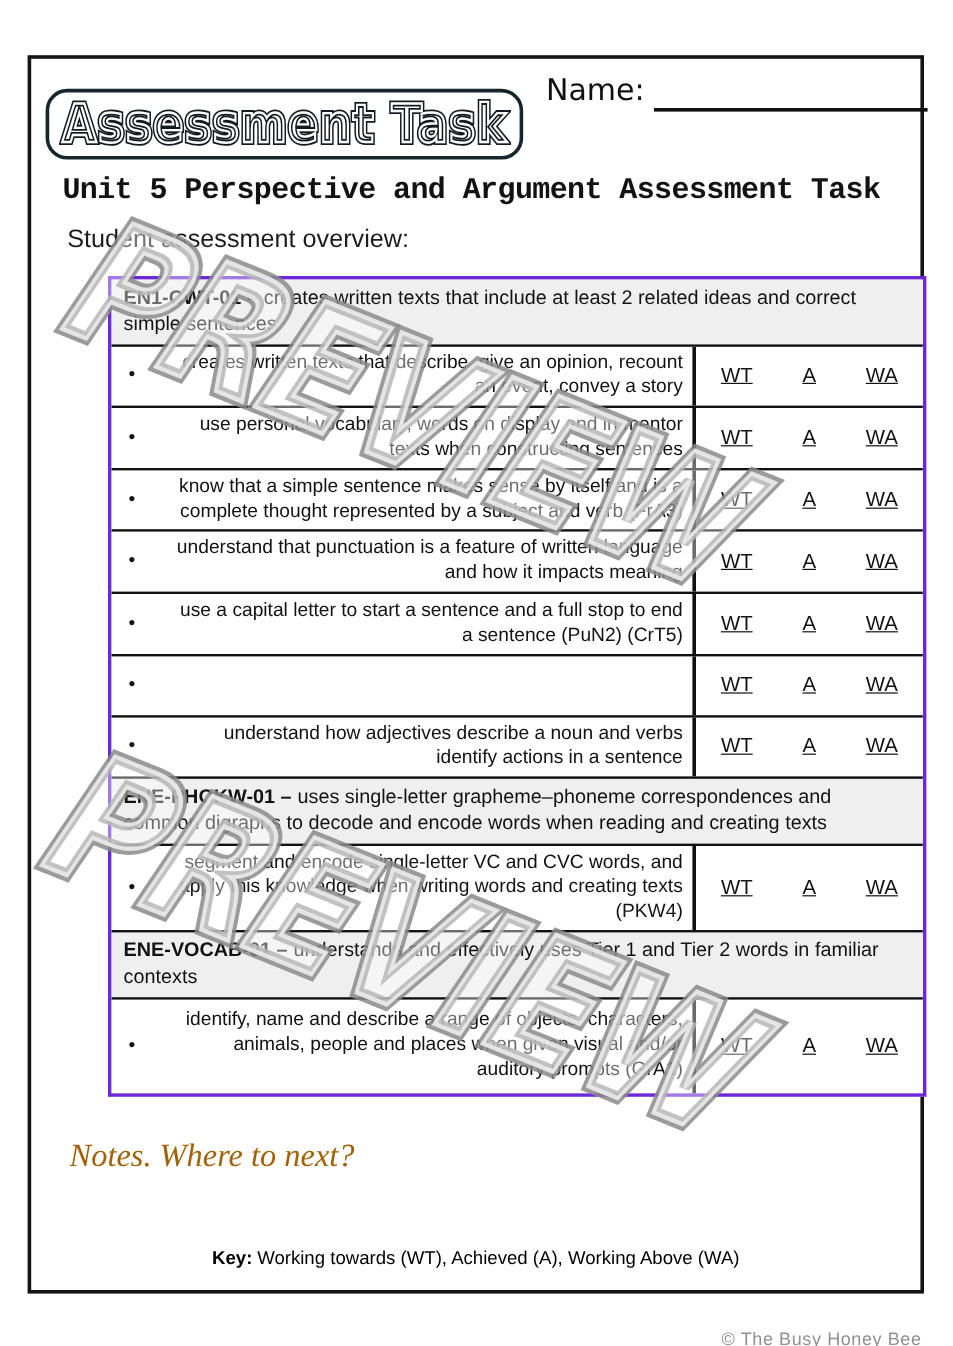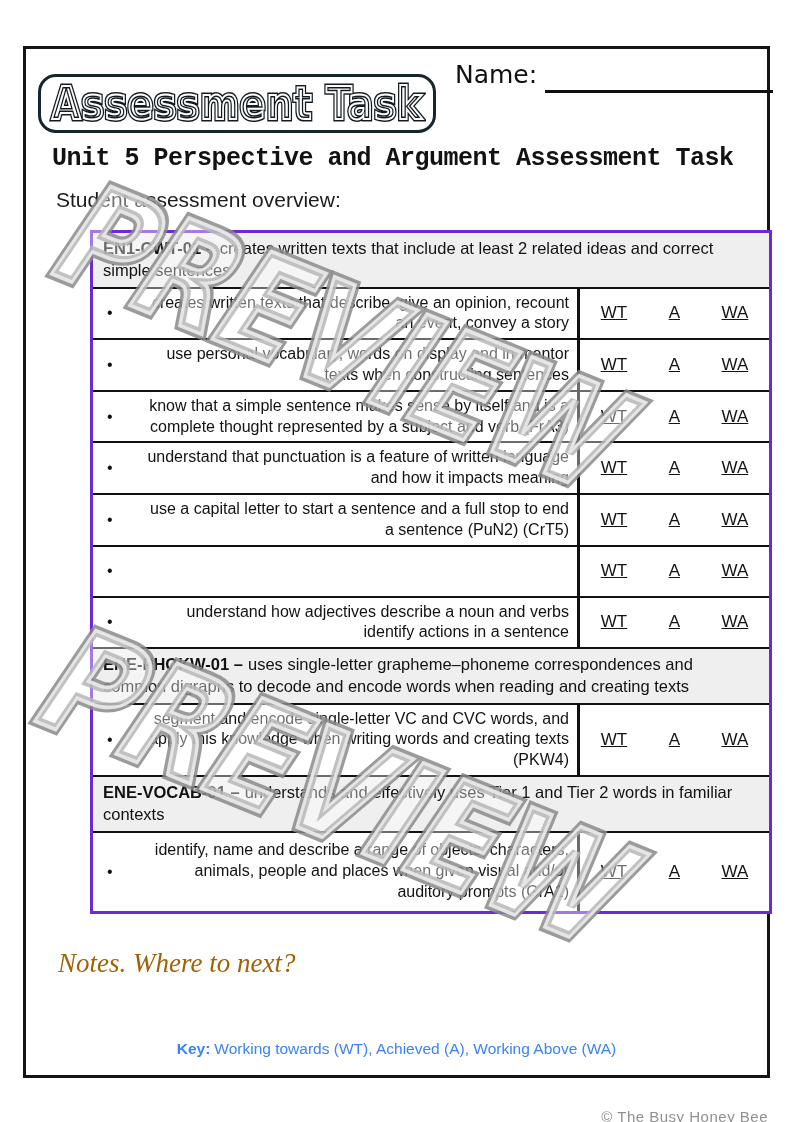--- a/index.html
+++ b/index.html
@@ -47,21 +47,21 @@
   .dtext{font-size:16px;line-height:1.3;text-align:right;}
   .c-grade{flex:0 0 192px;border-left:3px solid #111;display:flex;align-items:center;
            justify-content:space-around;font-size:17px;box-sizing:border-box;text-decoration:underline;}
   .c-grade span{display:inline-block;}
   .row-tall{min-height:80px;}
 
   
   .notes{position:absolute;left:58px;top:948px;font-family:"Liberation Serif",serif;
          font-style:italic;font-size:27px;color:#a16207;z-index:2;}
   .keyline{position:absolute;left:23px;top:1040px;width:747px;text-align:center;
-           font-size:15.5px;color:#3b82f6;z-index:2;}
+           font-size:15.5px;color:#000000;z-index:2;}
   .keyline b{font-weight:700;margin-right:4px;}
   .credit{position:absolute;right:26px;top:1108px;font-size:15px;color:#909090;
           letter-spacing:0.5px;z-index:2;}
 
   
   .wm{position:absolute;z-index:30;pointer-events:none;font-family:"DejaVu Sans",sans-serif;
       font-weight:700;letter-spacing:-2px;line-height:1;white-space:nowrap;
       transform-origin:left top;}
   .wm-stroke{position:absolute;left:0;top:0;-webkit-text-stroke:9px rgba(138,138,138,0.85);color:transparent;}
   .wm-top{position:relative;-webkit-text-stroke:3px rgba(232,232,232,0.95);color:rgba(255,255,255,0.38);}

